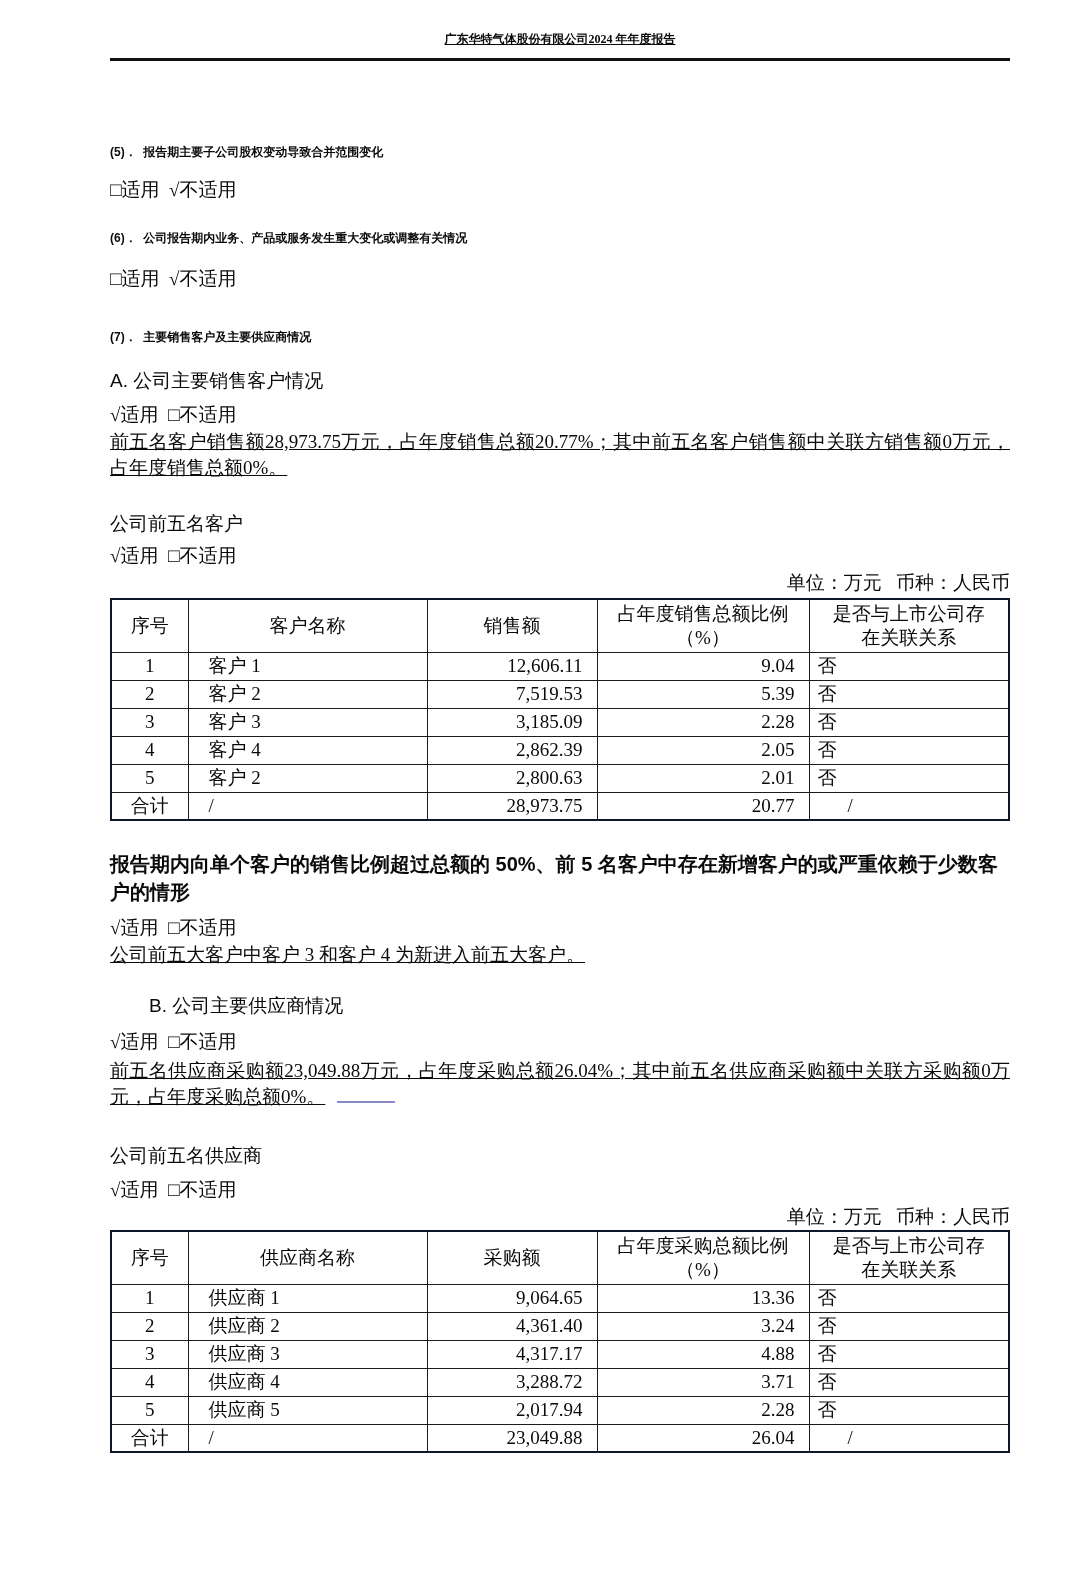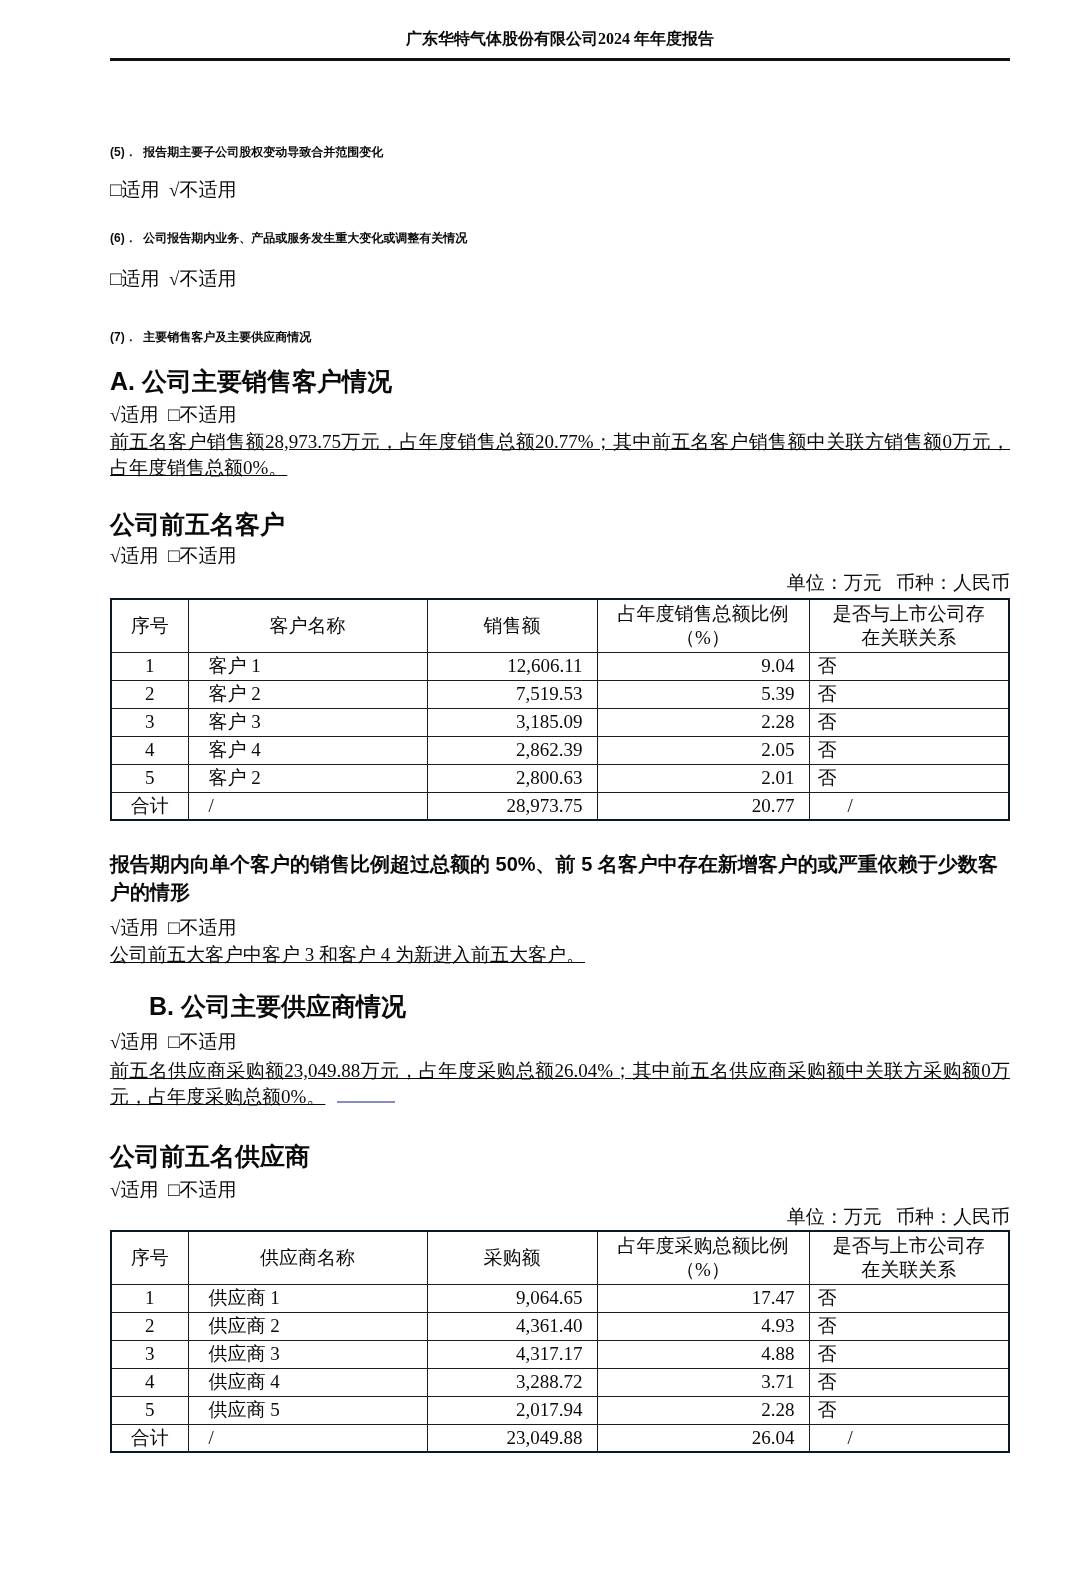--- a/index.html
+++ b/index.html
@@ -12,40 +12,41 @@
     font-family:"Liberation Serif","DejaVu Serif",serif;
     font-size:19px;
     line-height:26px;
     padding:0 70px 0 110px;
     overflow:hidden;
   }
   .hdr-title {
     margin-top:28px;
     text-align:center;
     font-weight:bold;
-    font-size:16px;
+    font-size:12px;
     line-height:22px;
+    text-decoration:underline;
   }
   .hdr-rule {
     margin-top:8px;
     height:3px;
     border-top:2px solid #111;
     border-bottom:1px solid #111;
   }
   .h-sec {
     font-family:"Liberation Sans","DejaVu Sans",sans-serif;
     font-weight:bold;
     font-size:12px;
     line-height:28px;
     white-space:pre-wrap;
   }
   .h-sub {
     font-family:"Liberation Sans","DejaVu Sans",sans-serif;
-    font-weight:bold;
-    font-size:25px;
+    font-weight:normal;
+    font-size:19px;
     line-height:26px;
     white-space:pre-wrap;
   }
   .applic { white-space:pre-wrap; line-height:28px; }
   .para { white-space:pre-wrap; text-align:justify;text-decoration:underline; }
   .unit-note { text-align:right; white-space:pre-wrap; }
   .mt-sec5 { margin-top:77px; }
   .mt-10 { margin-top:10px; }
   .mt-36 { margin-top:20px; }
   .mt-13 { margin-top:13px; }
@@ -214,28 +215,28 @@
         <th>采购额</th>
         <th>占年度采购总额比例（%）</th>
         <th>是否与上市公司存在关联关系</th>
       </tr>
     </thead>
     <tbody>
       <tr>
         <td class="c">1</td>
         <td class="l">供应商 1</td>
         <td class="r">9,064.65</td>
-        <td class="r">17.47</td>
+        <td class="r">13.36</td>
         <td class="rel">否</td>
       </tr>
       <tr>
         <td class="c">2</td>
         <td class="l">供应商 2</td>
         <td class="r">4,361.40</td>
-        <td class="r">4.93</td>
+        <td class="r">3.24</td>
         <td class="rel">否</td>
       </tr>
       <tr>
         <td class="c">3</td>
         <td class="l">供应商 3</td>
         <td class="r">4,317.17</td>
         <td class="r">4.88</td>
         <td class="rel">否</td>
       </tr>
       <tr>

